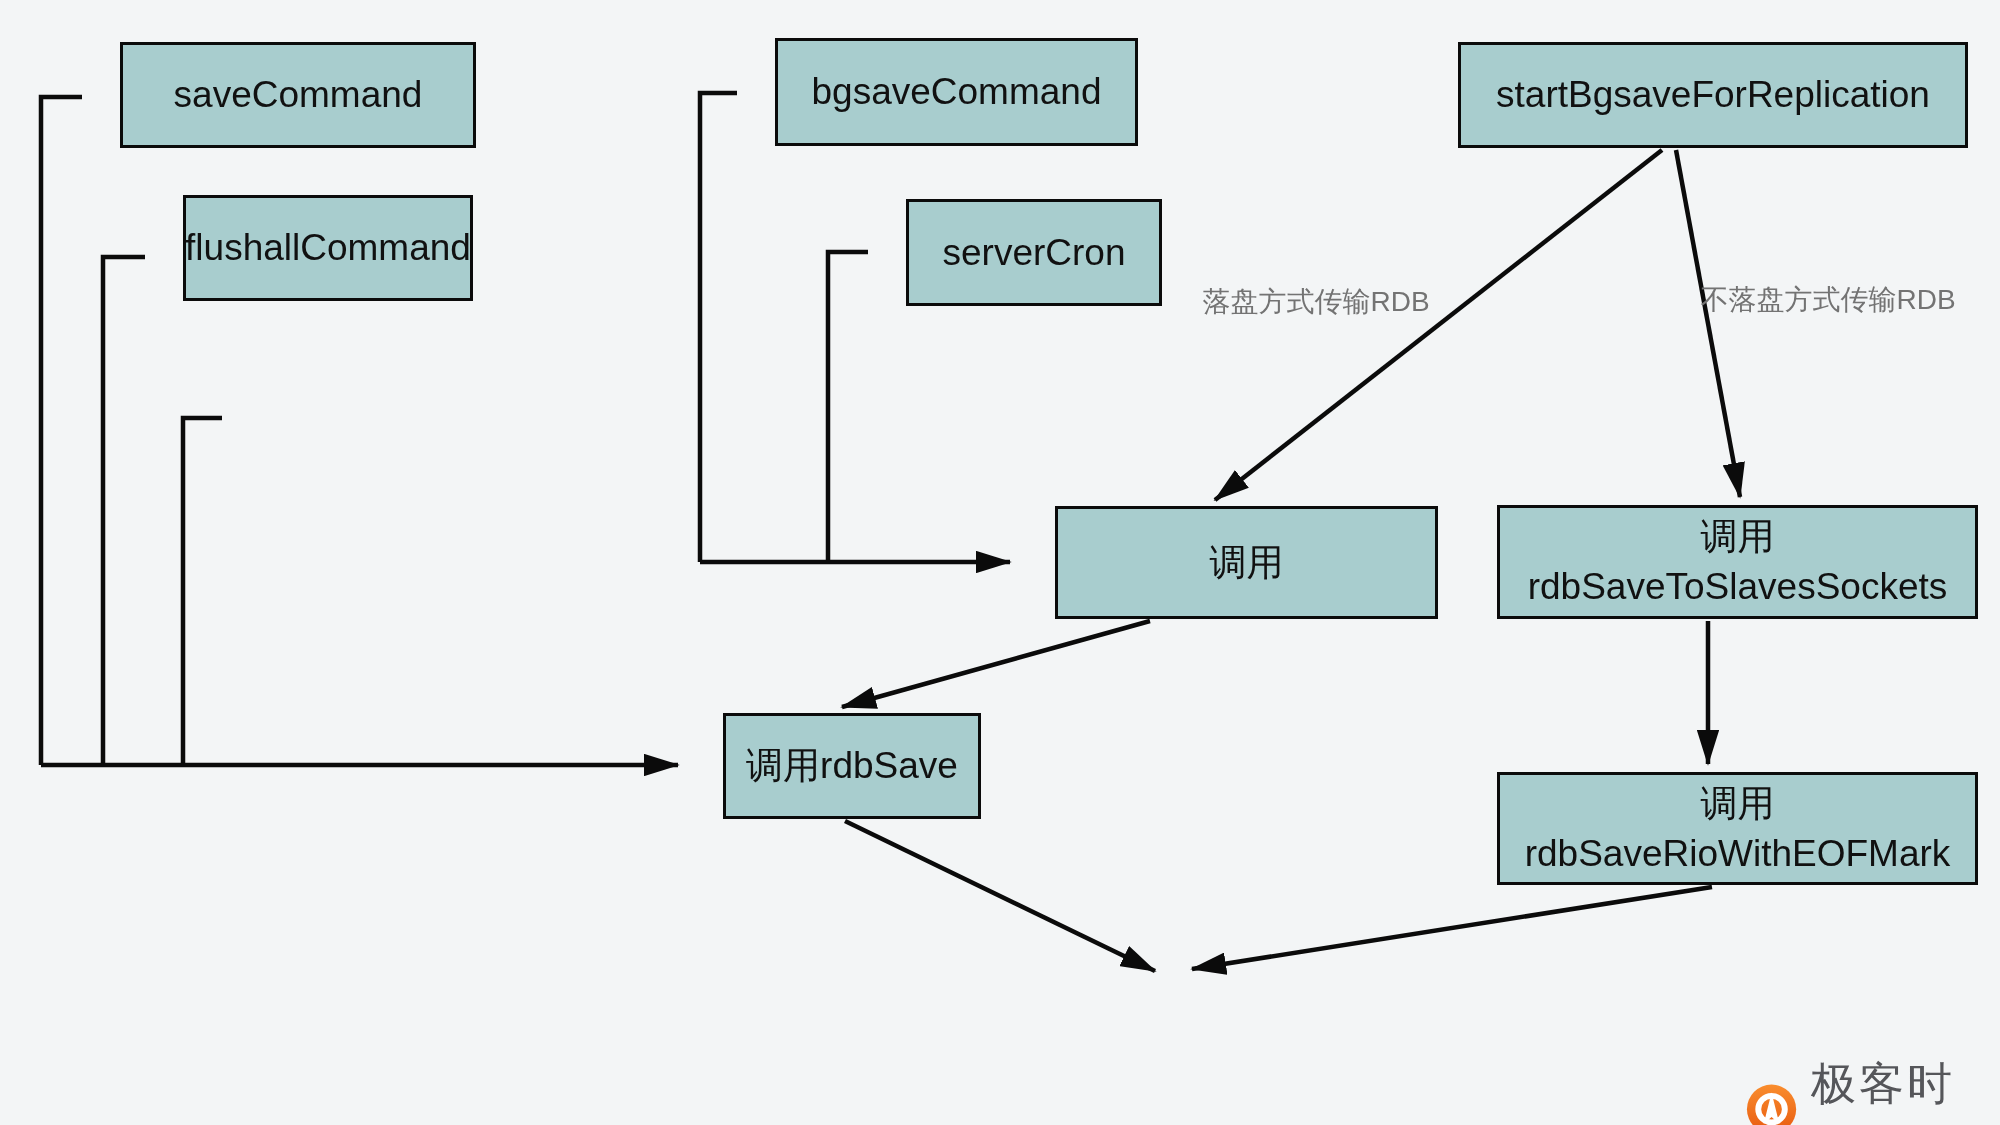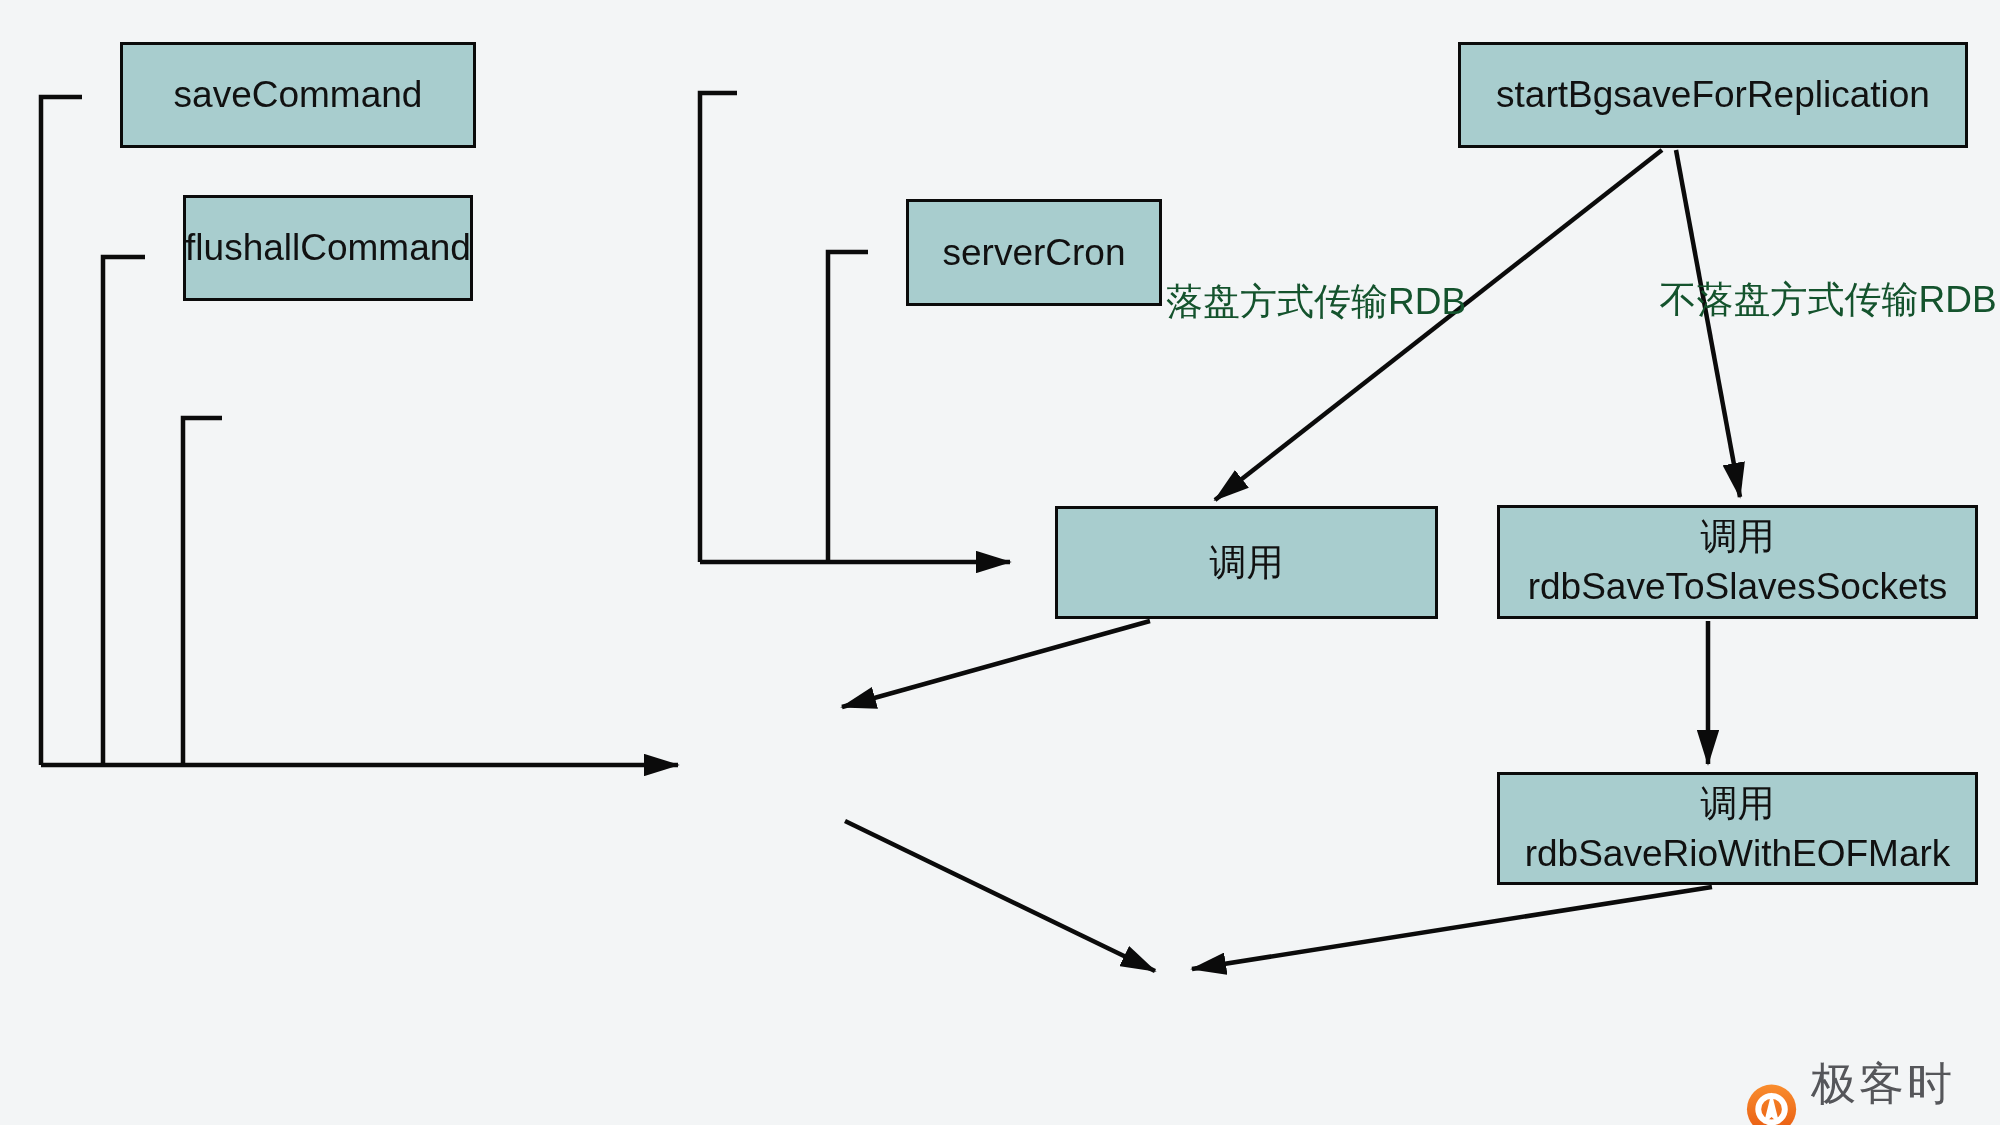--- a/index.html
+++ b/index.html
@@ -36,22 +36,22 @@
     margin-left: 38px;
   }
   .node span {
     display: block;
     line-height: 50px;
     white-space: nowrap;
   }
   .edge-label {
     position: absolute;
     z-index: 2;
-    color: #14532d;
-    font-size: 37px;
+    color: #737373;
+    font-size: 28px;
     line-height: 54px;
     text-align: right;
     transform: translateX(-50%);
     white-space: nowrap;
   }
   .logo {
     position: absolute;
     z-index: 3;
     left: 1744px;
     top: 1050px;
@@ -106,40 +106,48 @@
     <span>saveCommand</span>
       <span></span>
   </div>
 
   <div class="node" style="left:145px; top:195px; width:290px; height:106px;">
     <span>flushallCommand</span>
       <span></span>
   </div>
 
 
+  <div class="node" style="left:737px; top:38px;  width:363px; height:108px;">
+    <span>bgsaveCommand</span>
+      <span></span>
+  </div>
 
   <div class="node" style="left:868px; top:199px; width:256px; height:107px;">
     <span>serverCron</span>
       <span></span>
   </div>
 
   <div class="node" style="left:1420px; top:42px; width:510px; height:106px;">
     <span>startBgsaveForReplication</span>
       <span></span>
   </div>
 
   <div class="node" style="left:1017px; top:506px; width:383px; height:113px;">
     <span>调用</span>
   </div>
 
   <div class="node" style="left:1459px; top:505px; width:481px; height:114px;">
     <span>调用</span>
       <span>rdbSaveToSlavesSockets</span>
   </div>
 
+  <div class="node" style="left:685px; top:713px; width:258px; height:106px;">
+    <span>调用rdbSave</span>
+      <span></span>
+  </div>
 
   <div class="node" style="left:1459px; top:772px; width:481px; height:113px;">
     <span>调用</span>
       <span>rdbSaveRioWithEOFMark</span>
   </div>
 
 
   <div class="edge-label" style="left:1316px; top:275px;">
     <span>落盘方式</span><span>传输RDB</span>
   </div>

